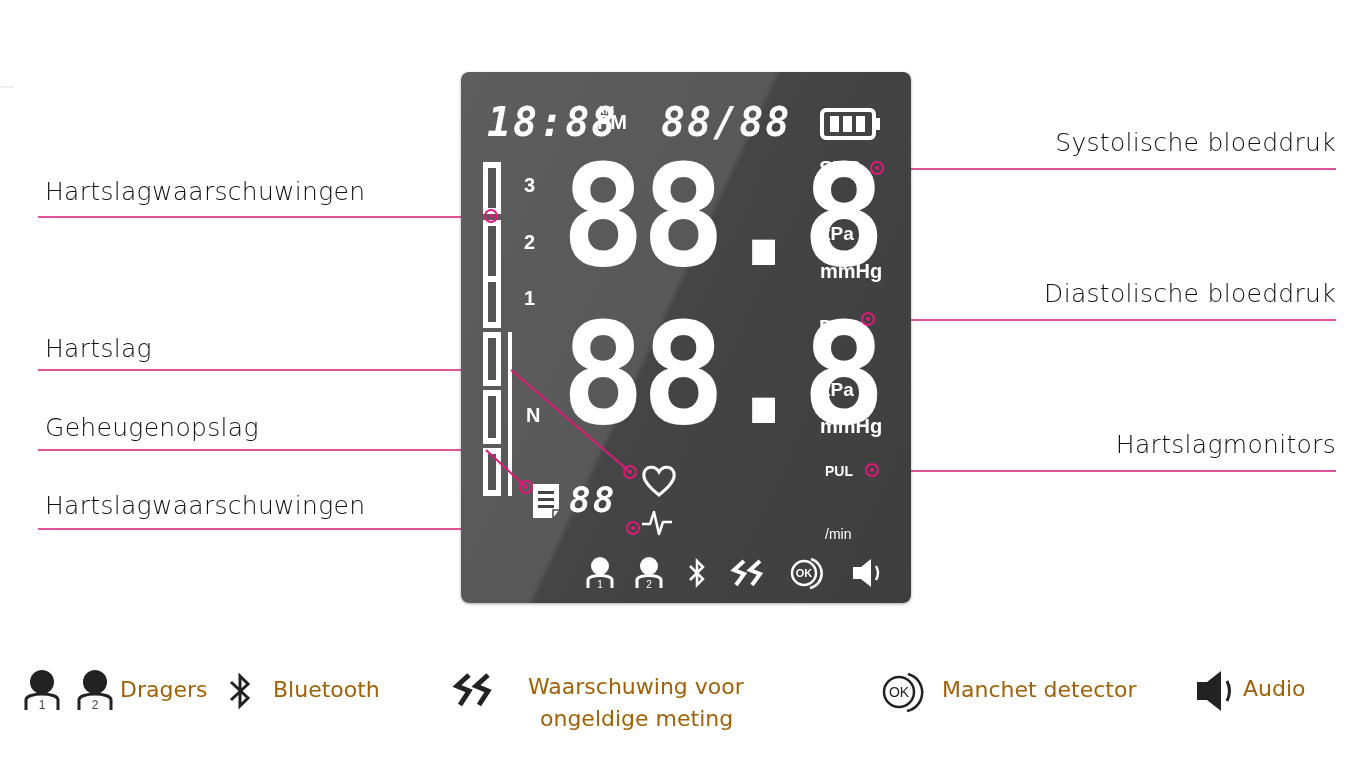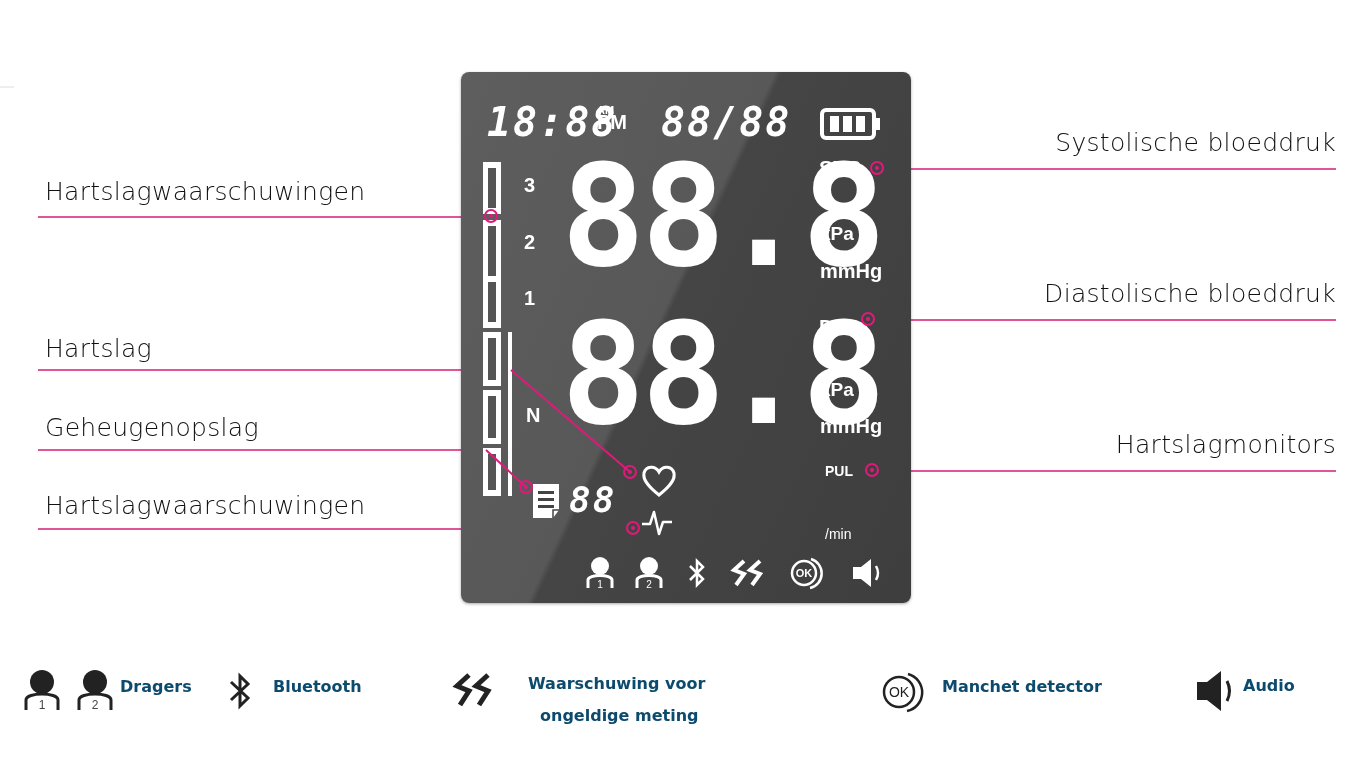--- a/index.html
+++ b/index.html
@@ -7,21 +7,21 @@
   .abs { position:absolute; }
   .callout-label { position:absolute; font-family:"DejaVu Sans", sans-serif; font-size:25px; font-weight:300; color:#111; white-space:nowrap; letter-spacing:0.3px; }
   .callout-line { position:absolute; height:2px; background:#e0559a; }
   .lcd { position:absolute; left:461px; top:72px; width:450px; height:531px; border-radius:8px;
          background: linear-gradient(115deg, #5e5e5e 0%, #585858 45%, #454545 46%, #3e3e3e 100%);
          box-shadow: 0 1px 3px rgba(0,0,0,0.35); overflow:hidden; }
   .lcd-text { position:absolute; color:#fff; font-family:"Liberation Sans", sans-serif; font-weight:bold; }
   .seg { position:absolute; color:#fff; font-family:"DejaVu Sans Mono", monospace; font-style:italic; font-weight:bold; letter-spacing:2px; }
   .dot { position:absolute; width:14px; height:14px; border:2px solid #e0197a; border-radius:50%; box-sizing:border-box; }
   .dot::after { content:""; position:absolute; left:3px; top:3px; width:4px; height:4px; border-radius:50%; background:#e0197a; }
-  .legend-label { position:absolute; font-family:"DejaVu Sans", sans-serif; font-size:16px; font-weight:700; color:#0c4a6e; white-space:nowrap; }
+  .legend-label { position:absolute; font-family:"DejaVu Sans", sans-serif; font-size:22px; font-weight:400; color:#a16207; white-space:nowrap; }
   svg { display:block; }
 </style>
 </head>
 <body>
 
 <div class="abs" style="left:0;top:86px;width:14px;height:2px;background:#eee;"></div>
 
 <div class="callout-label" style="left:45px;top:177px;">Hartslagwaarschuwingen</div>
 <div class="callout-line" style="left:38px;top:216px;width:453px;"></div>
 

